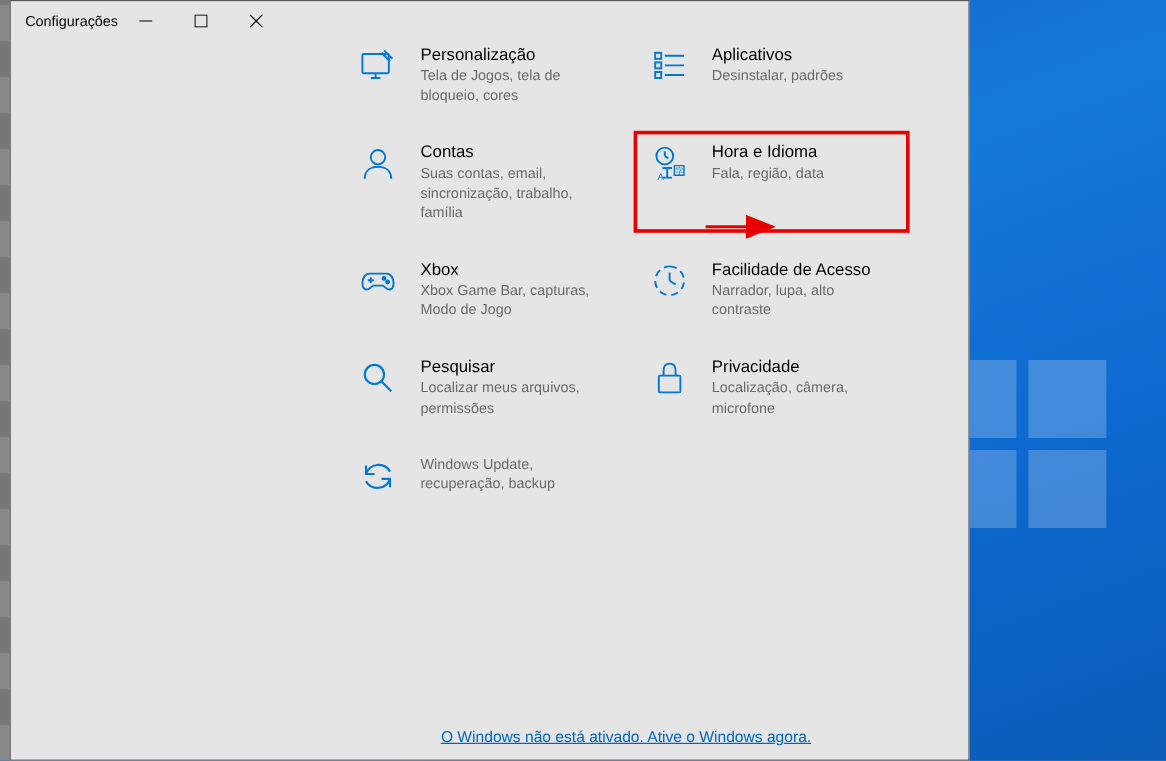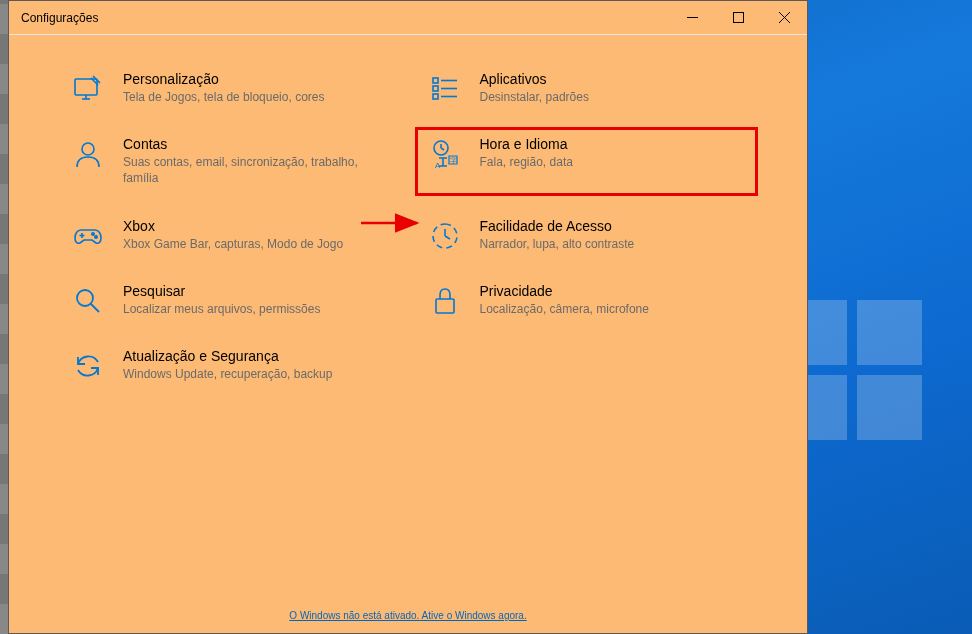--- a/index.html
+++ b/index.html
@@ -32,23 +32,23 @@
 
     .desktop-left {
       position: absolute; left: 0; top: 0; width: 8px; height: 100%;
       background: repeating-linear-gradient(0deg,#888 0,#888 30px,#777 30px,#777 60px);
     }
 
     .window {
       position: absolute;
       left: 8px; top: 0;
       width: 800px; height: 634px;
-      background: #fdba74;
+      background: #e5e5e5;
       border: 1px solid #5a5a5a;
-      display: flex; flex-direction: column;
+      display: flex; 
     }
     .titlebar {
       height: 34px;
       display: flex;
       align-items: center;
       justify-content: space-between;
       padding-left: 12px;
       border-bottom: 1px solid #e6e6e6;
     }
     .titlebar-title { font-size: 12px; color: #000; }
@@ -111,21 +111,21 @@
       pointer-events: none;
     }
     .footer-link {
       position: absolute;
       bottom: 10px;
       left: 0; right: 0;
       text-align: center;
     }
     .footer-link a {
       color: #0067c0;
-      font-size: 10px;
+      font-size: 13px;
       text-decoration: underline;
     }
     .taskbar-hint {
       position: absolute;
       top: -2px; left: 182px;
       width: 40px; height: 6px;
       background: #c0392b;
       border-radius: 0 0 14px 14px;
     }
   </style>
@@ -292,21 +292,20 @@
       <div class="item">
         <div class="icon-box">
           <svg viewBox="0 0 32 32" fill="none" stroke="#0078d4" stroke-width="1.8">
             <path d="M26 12 A11 11 0 0 0 6 14"></path>
             <polyline points="6,7 6,14 13,14"></polyline>
             <path d="M6 20 A11 11 0 0 0 26 18"></path>
             <polyline points="26,25 26,18 19,18"></polyline>
           </svg>
         </div>
         <div class="txt">
-          <div class="item-title">Atualização e Segurança</div>
           <div class="item-desc">Windows Update, recuperação, backup</div>
         </div>
       </div>
 
       <div></div>
     </div>
 
     <svg class="arrow-anno" width="70" height="20">
       <defs>
           <marker id="ah" markerWidth="10" markerHeight="8" refX="9" refY="4" orient="auto">

